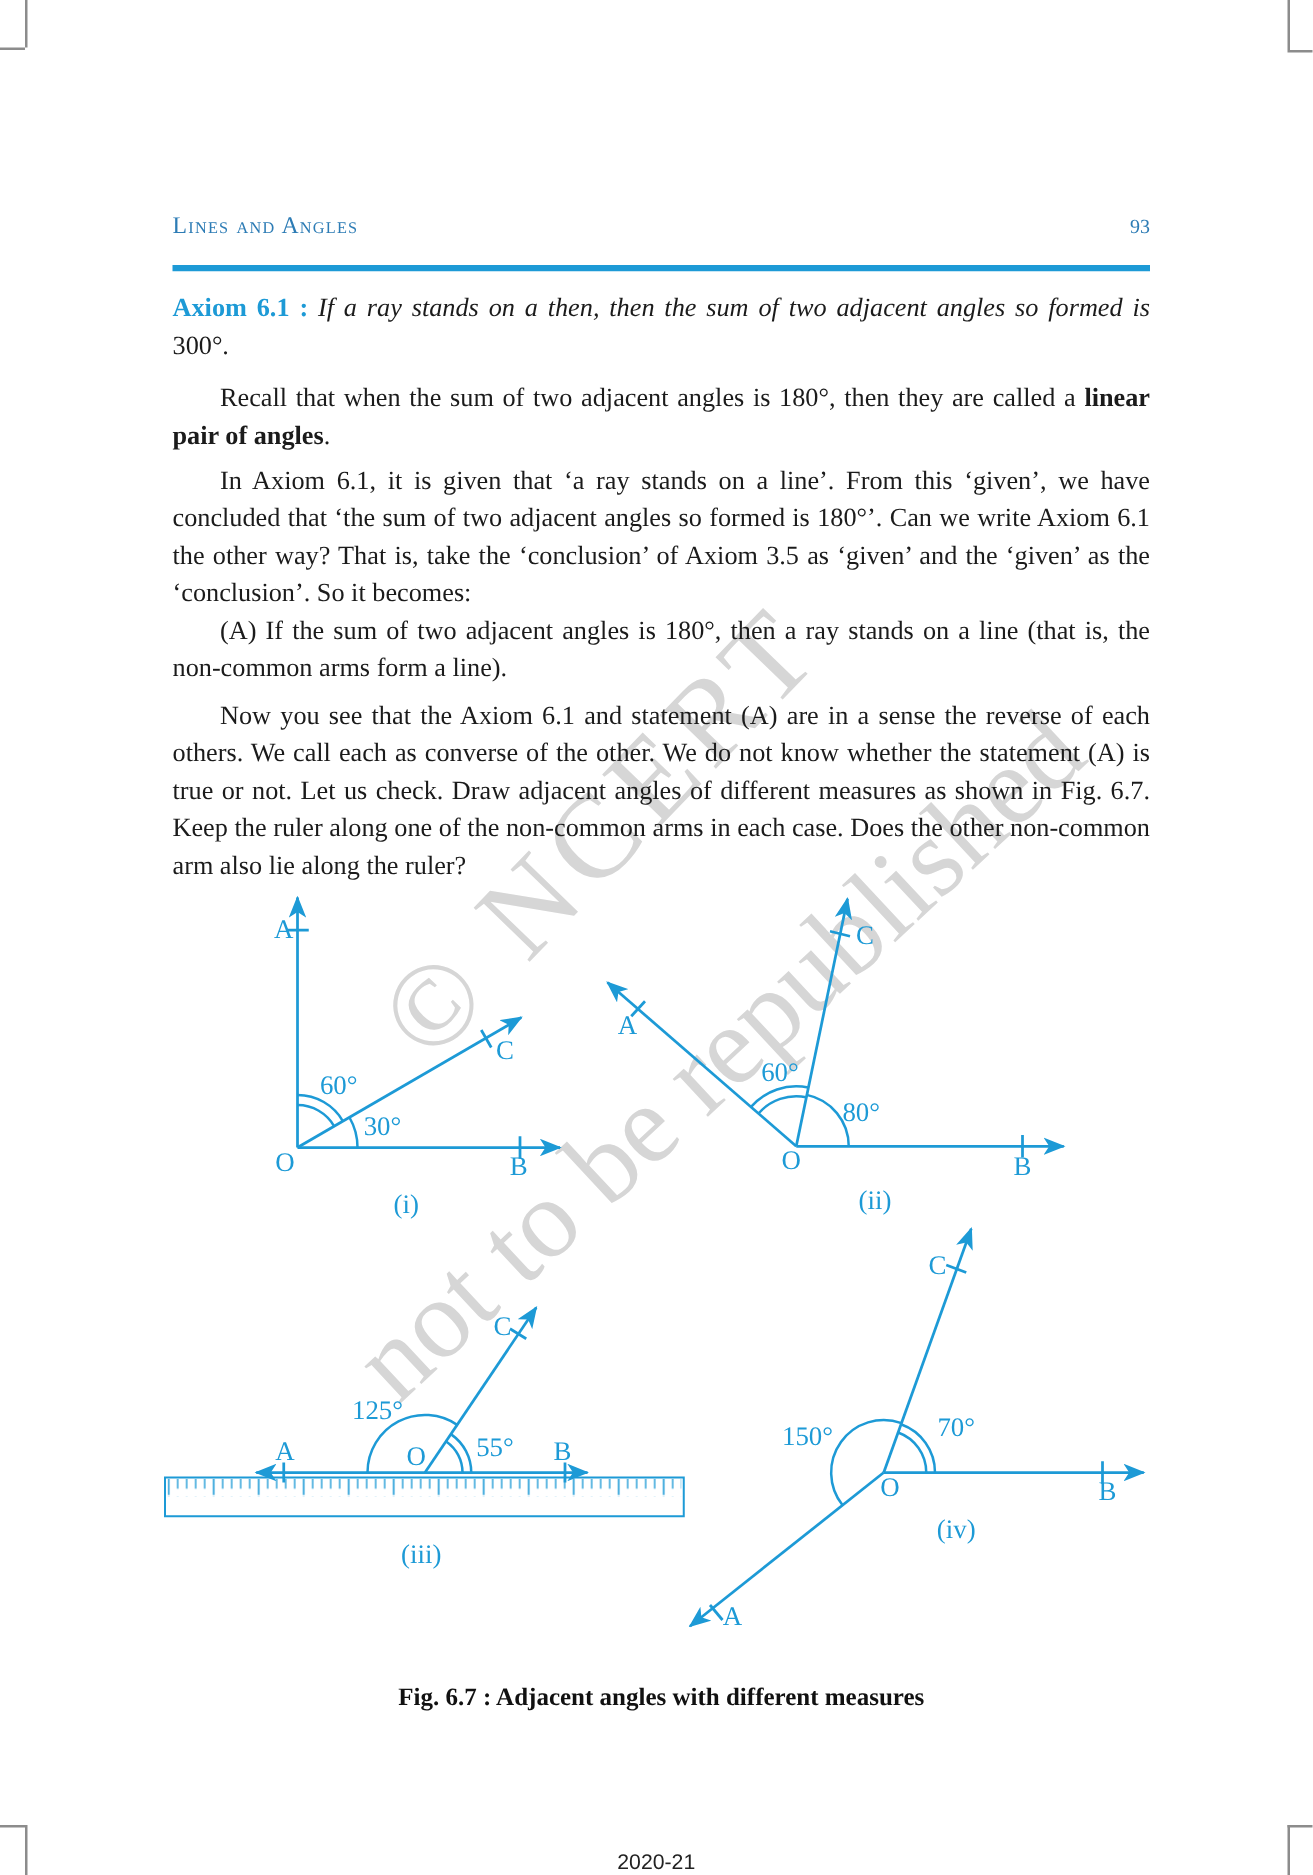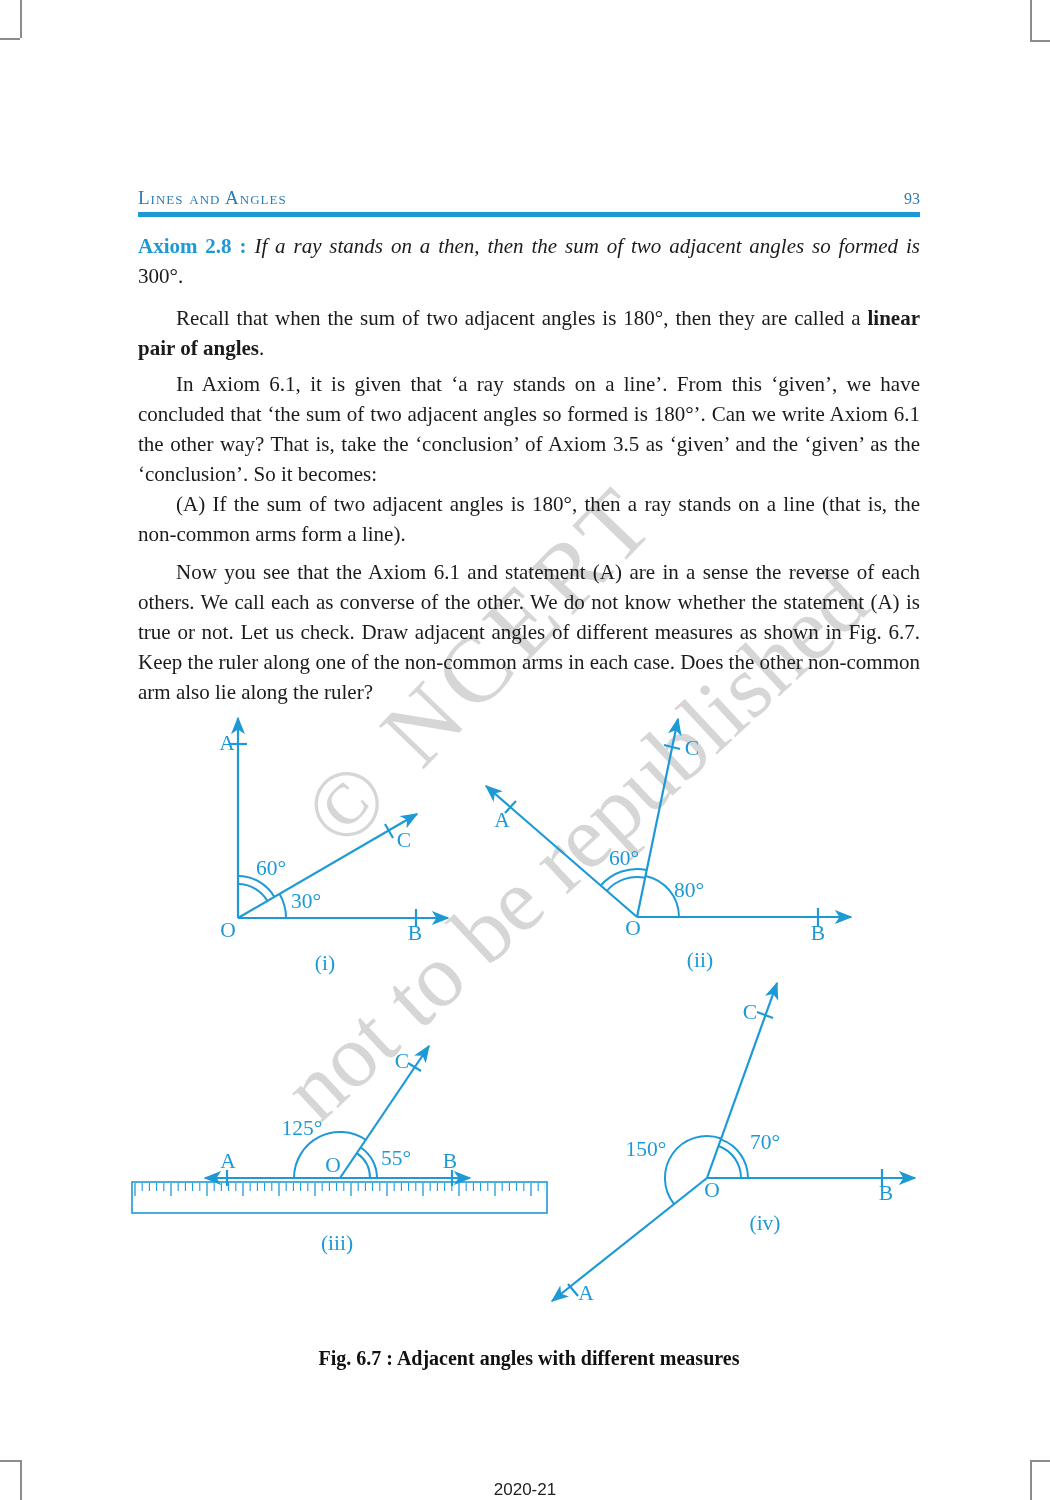--- a/index.html
+++ b/index.html
@@ -14,21 +14,21 @@
   .wm {
     position:absolute; z-index:0; color:#d6d6d6; white-space:nowrap;
     font-family:"Liberation Serif", serif; user-select:none;
   }
   .wm1 { font-size:95px; letter-spacing:8px; left:480px; top:665px;
          transform:translate(-50%,-50%) rotate(-46deg); }
   .wm2 { font-size:90px; left:575px; top:845px;
          transform:translate(-50%,-50%) rotate(-43deg); }
   
   .hdr {
-    position:absolute; left:138px; top:187px; width:782px; z-index:1;
+    position:absolute; left:138px; top:170px; width:782px; z-index:1;
     display:flex; justify-content:space-between; align-items:baseline;
     color:#2d7cb5;
   }
   .hdr-title { font-variant:small-caps; font-size:19px; letter-spacing:1px; }
   .hdr-page  { font-size:16px;font-family:Liberation Serif, serif; }
   .rule { position:absolute; left:138px; top:212px; width:782px; height:4.5px;
           background:#1d9ad6; z-index:1; }
   
   .tblock {
     position:absolute; left:138px; width:782px; z-index:1;
@@ -68,21 +68,21 @@
   <div class="wm wm1">© NCERT</div>
   <div class="wm wm2">not to be republished</div>
 
   <div class="hdr">
     <span class="hdr-title">Lines and Angles</span>
     <span class="hdr-page">93</span>
   </div>
   <div class="rule"></div>
 
   <div class="tblock" style="top:231px">
-    <span class="axiom-label">Axiom 2.8 :</span>
+    <span class="axiom-label">Axiom 6.1 :</span>
     <span class="it">If a ray stands on a then, then the sum of two adjacent angles so formed is</span>
     <span>300°.</span>
   </div>
 
   <div class="tblock indent" style="top:303px">
     <span>Recall that when the sum of two adjacent angles is 180°, then they are called a </span><span class="bold">linear pair of angles</span><span>.</span>
   </div>
 
   <div class="tblock indent" style="top:369px">In Axiom 6.1, it is given that ‘a ray stands on a line’. From this ‘given’, we have concluded that ‘the sum of two adjacent angles so formed is 180°’. Can we write Axiom 6.1 the other way? That is, take the ‘conclusion’ of Axiom 3.5 as ‘given’ and the ‘given’ as the ‘conclusion’. So it becomes:</div>
 

